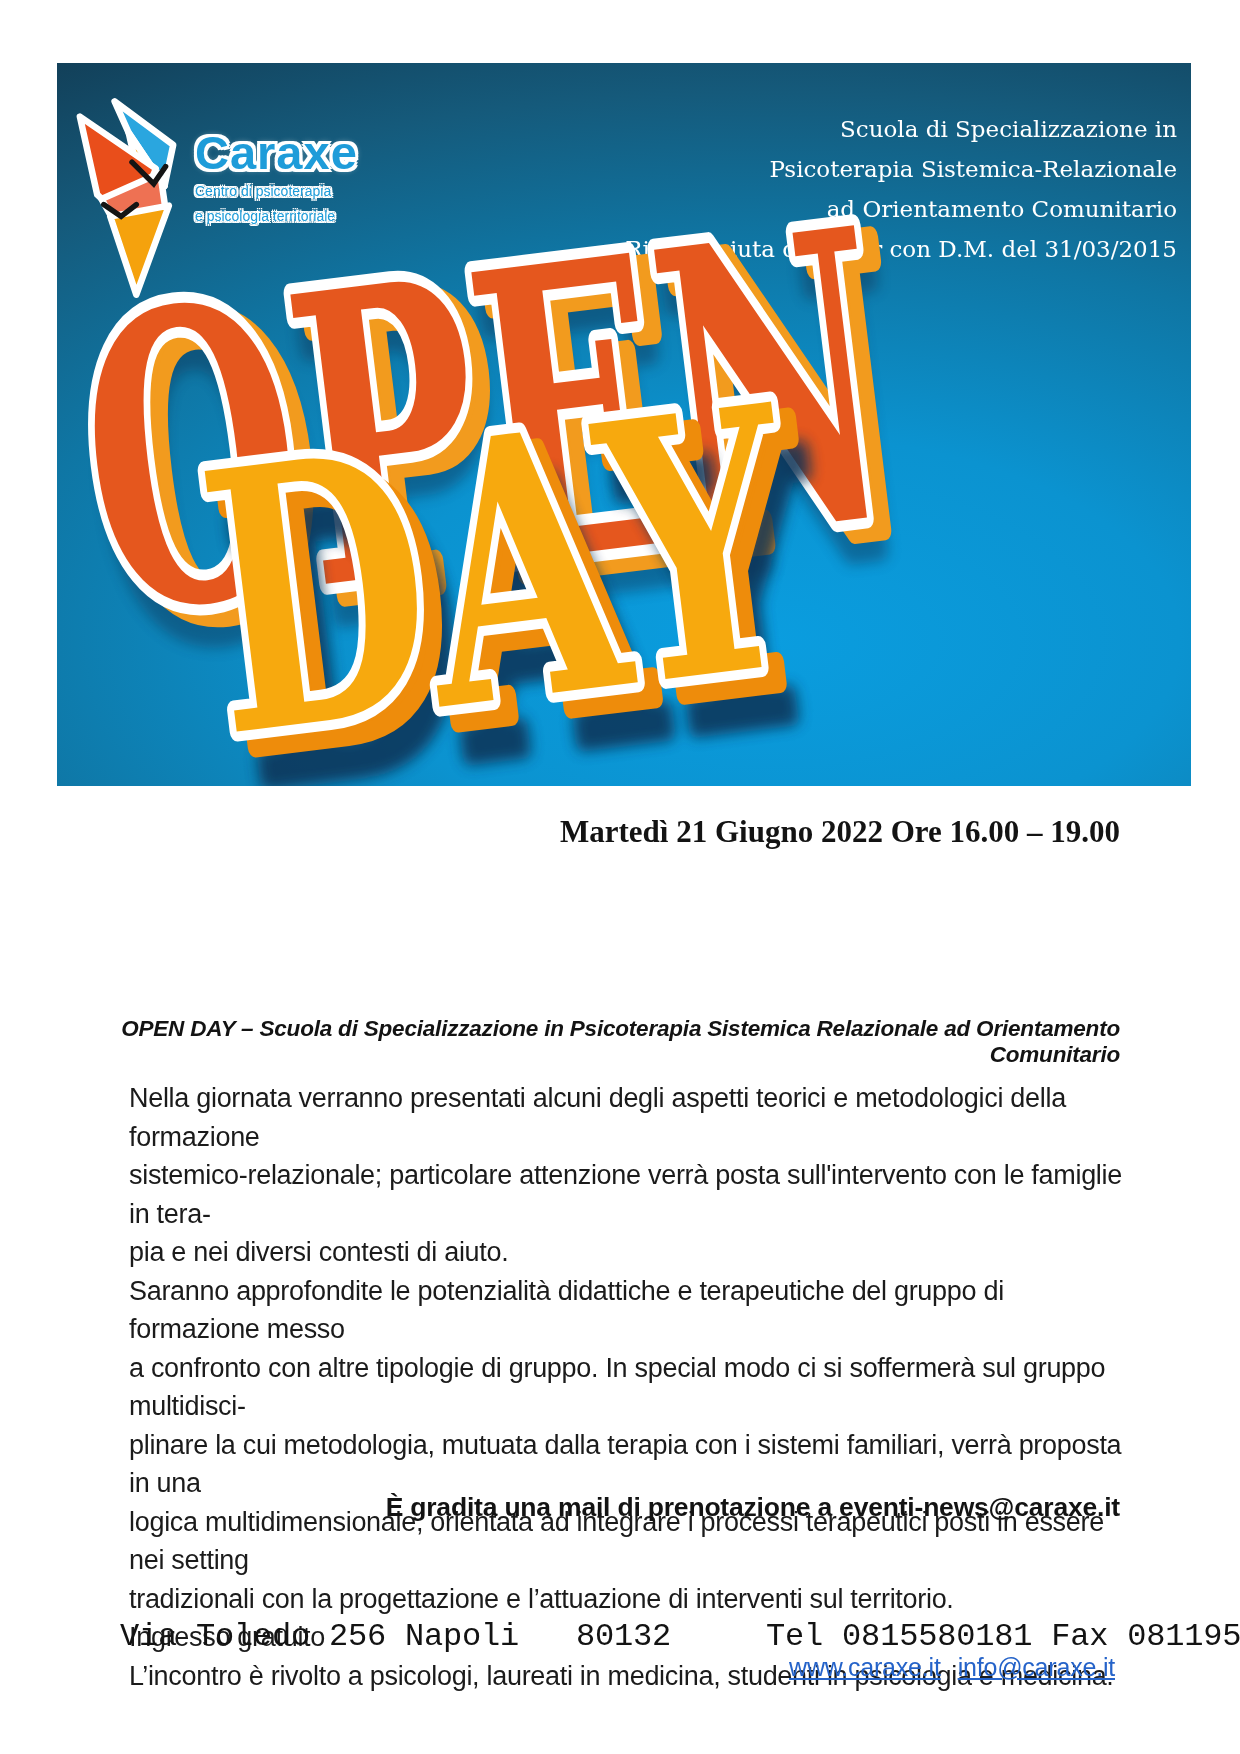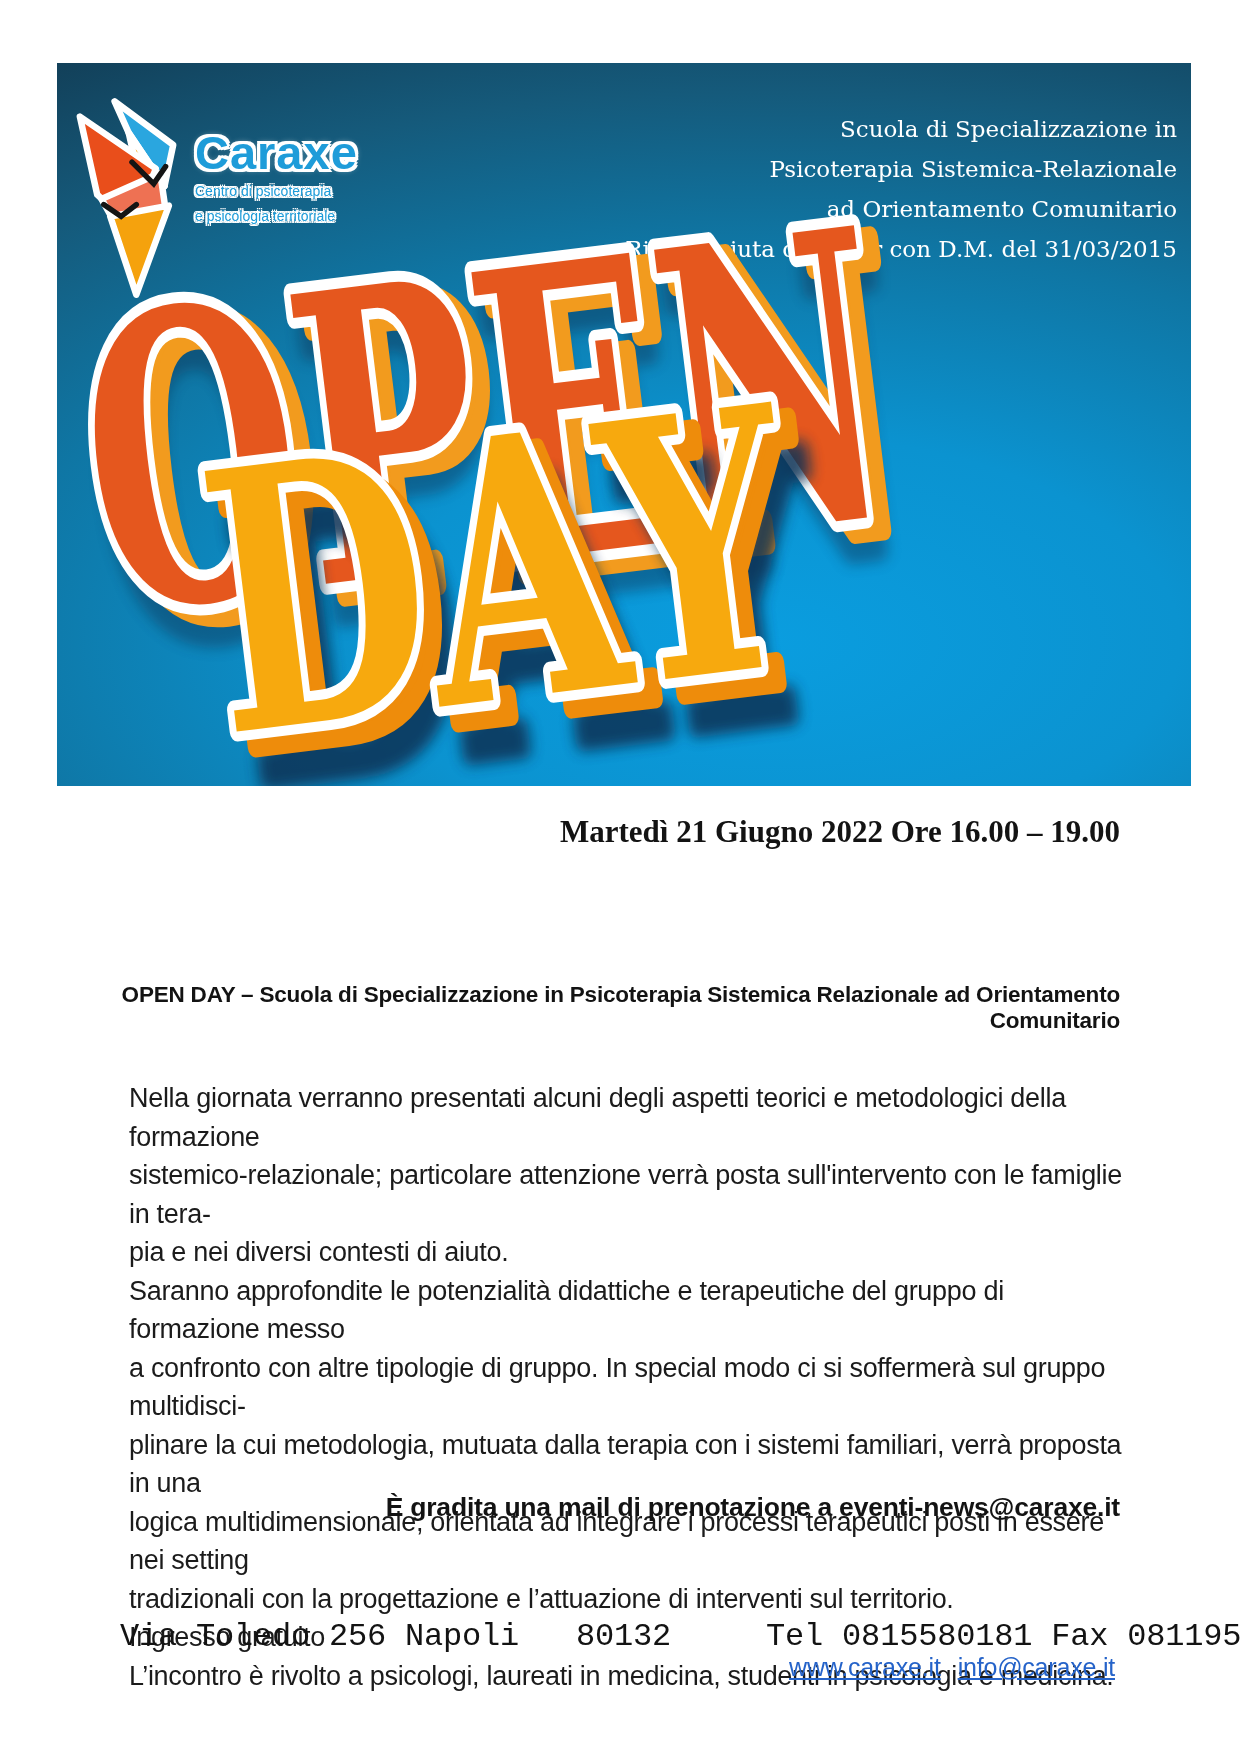--- a/index.html
+++ b/index.html
@@ -42,21 +42,21 @@
   .wa-ext-open{fill:#f29b1e;stroke:#f29b1e;stroke-width:22px;}
   .wa-main-open{fill:#e5571e;stroke:#ffffff;stroke-width:22px;paint-order:stroke;}
   .wa-navy-day{fill:#0b3355;stroke:#0b3355;stroke-width:20px;opacity:.85;filter:url(#soft);}
   .wa-ext-day{fill:#ee8c0b;stroke:#ee8c0b;stroke-width:20px;}
   .wa-main-day{fill:#f7a90e;stroke:#ffffff;stroke-width:20px;paint-order:stroke;}
   
   .centered{position:absolute;left:120px;width:1000px;text-align:right;color:#131313;}
   .date-line{top:814px;font-family:"Liberation Serif",serif;font-weight:bold;font-size:31px;}
   .event-title{top:920px;font-weight:bold;font-size:30px;letter-spacing:-.5px;}
   .event-title .squeeze{display:inline-block;transform:scaleX(.93);transform-origin:center;}
-  .event-subtitle{top:982px;font-weight:bold;font-size:22.5px;letter-spacing:-.2px;}
+  .event-subtitle{top:1016px;font-weight:bold;font-size:22.5px;letter-spacing:-.2px;font-style:italic;}
   .body-text{
     position:absolute;left:129px;top:1079px;width:1000px;
     font-size:27px;line-height:38.5px;letter-spacing:-.3px;
     color:#1b1b1b;white-space:pre-line;text-align:left;
   }
   .booking{top:1492px;font-weight:bold;font-size:26.5px;letter-spacing:-.2px;}
   .address{top:1618px;font-size:32px;white-space:pre;letter-spacing:-.2px;font-family:Liberation Mono, monospace;}
   .links{top:1653px;font-size:25px;}
   .links a{color:#2563c9;text-decoration:underline;cursor:pointer;margin:0 5px;letter-spacing:-.2px;}
 </style>

